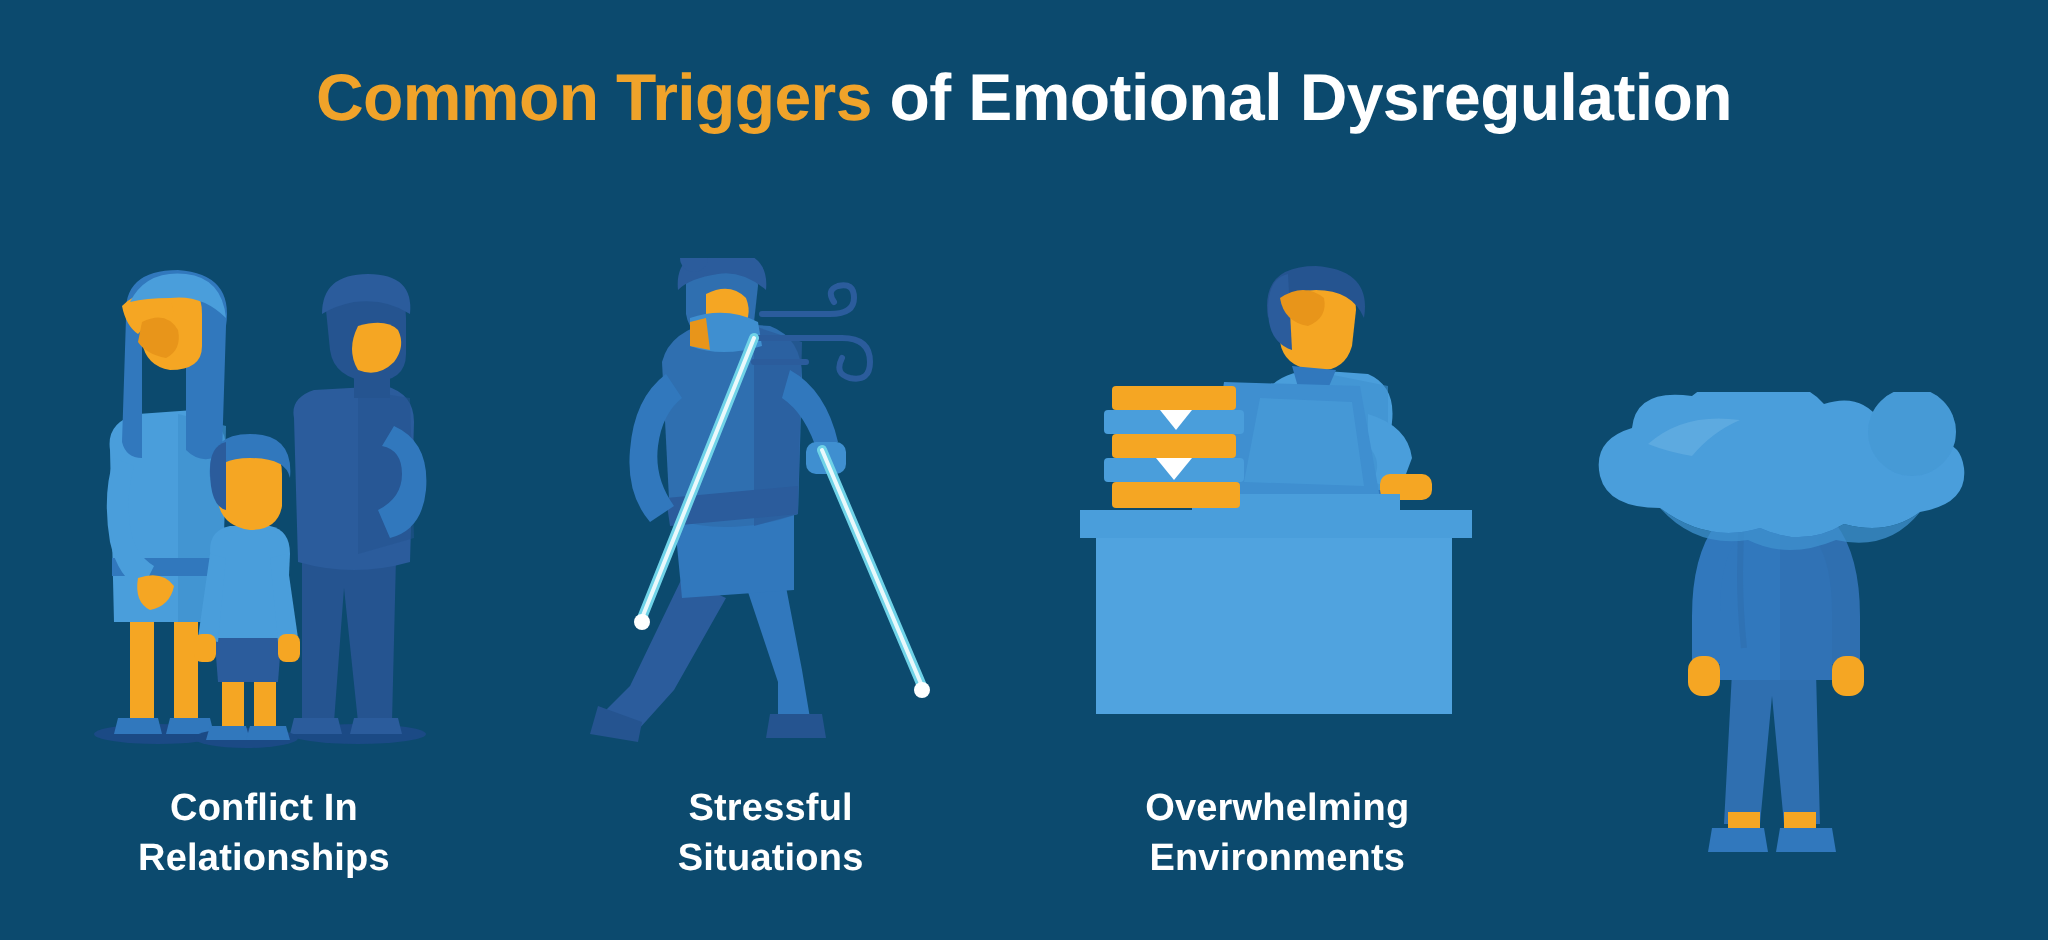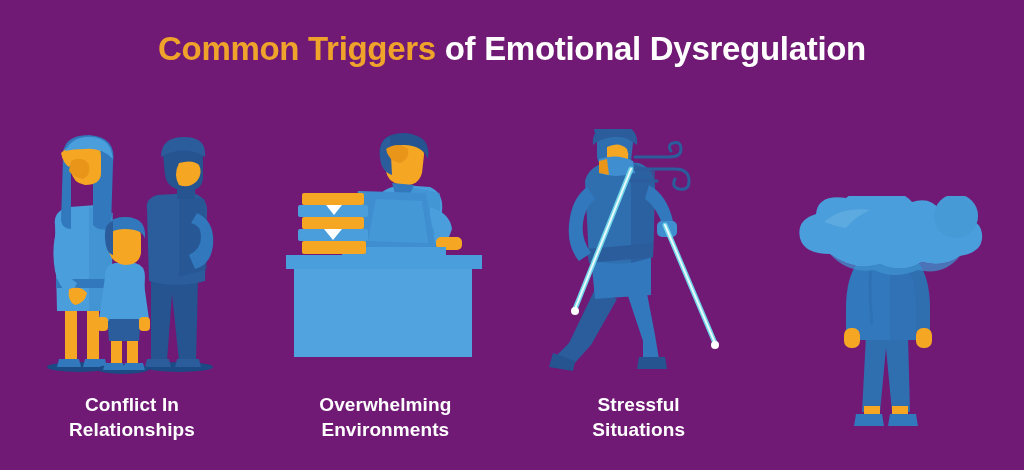--- a/index.html
+++ b/index.html
@@ -9,21 +9,21 @@
   body {
     width: 1024px;
     height: 470px;
     overflow: hidden;
     font-family: "Liberation Sans", sans-serif;
   }
   #infographic {
     position: relative;
     width: 1024px;
     height: 470px;
-    background: #701a75;
+    background: #0c4a6e;
     box-sizing: border-box;
   }
   #title {
     position: absolute;
     top: 30px;
     left: 0;
     width: 1024px;
     text-align: center;
     font-size: 33px;
     font-weight: bold;
@@ -165,20 +165,81 @@
             <path d="M78 106 Q78 94 86 92 L86 126 Q78 124 78 106 Z" fill="#2b5c9c"></path>
           </g>
         </svg>
       </div>
       <div class="card-label">Conflict In
 Relationships</div>
     </div>
 
     <div class="card">
       <div class="art">
+        <svg width="200" height="246" viewBox="0 0 200 246" role="img">
+          <g>
+
+            <path d="M56 160 L30 214 L18 226 L34 236 L52 216 L78 170 Z" fill="#2b5c9c"></path>
+
+            <path d="M14 224 L36 232 L34 242 L10 238 Z" fill="#255490"></path>
+
+            <path d="M86 158 L104 212 L104 230 L120 230 L116 206 L106 154 Z" fill="#3178bd"></path>
+
+            <path d="M100 228 L126 228 L128 240 L98 240 Z" fill="#255490"></path>
+
+            <path d="M52 128 L112 122 L112 166 L56 170 Z" fill="#3178bd"></path>
+
+            <path d="M46 52 Q50 36 72 32 L100 34 Q116 40 116 60 L114 128 Q80 140 50 130 Z" fill="#2f6fb0"></path>
+
+            <path d="M92 34 L116 42 L114 128 L92 134 Z" fill="#2b5c9c" opacity="0.75"></path>
+
+            <path d="M48 120 L114 114 L114 128 L50 134 Z" fill="#2b5c9c"></path>
+
+            <path d="M48 58 Q32 70 30 96 Q28 118 40 132 L52 124 Q42 110 44 94 Q46 78 56 70 Z" fill="#3178bd"></path>
+
+            <path d="M110 56 Q128 66 134 92 L124 98 Q118 78 106 70 Z" fill="#3178bd"></path>
+
+            <rect x="118" y="92" width="20" height="16" rx="5" fill="#3f8fd0"></rect>
+
+            <path d="M58 6 Q58 -4 76 -3 Q94 -2 94 14 L92 32 Q88 44 74 42 Q60 40 58 28 Z" fill="#2f6fb0"></path>
+
+            <path d="M54 16 Q52 -4 76 -4 Q100 -4 98 16 Q86 6 74 8 Q60 10 54 16 Z" fill="#2b5c9c"></path>
+            <circle cx="62" cy="0" r="7" fill="#2b5c9c"></circle>
+
+            <path d="M68 18 Q80 12 88 20 Q92 30 84 38 Q72 40 68 30 Z" fill="#f5a623"></path>
+
+            <path d="M60 30 Q78 24 94 32 L96 44 Q76 50 60 44 Z" fill="#3f8fd0"></path>
+            <path d="M60 32 L68 30 L70 46 L60 44 Z" fill="#e8951a"></path>
+
+            <g fill="none" stroke="#2b5c9c" stroke-width="3" stroke-linecap="round">
+              <path d="M96 28 L130 28 Q142 28 142 20 Q142 12 134 14 Q128 16 132 22"></path>
+              <path d="M94 40 L136 40 Q150 40 150 52 Q150 62 140 60 Q132 58 136 50"></path>
+              <path d="M92 52 L118 52"></path>
+            </g>
+
+            <g>
+              <path d="M126 96 L176 214" stroke="#6fd3e8" stroke-width="5" stroke-linecap="round" fill="none"></path>
+              <path d="M126 96 L176 214" stroke="#ffffff" stroke-width="2" stroke-linecap="round" fill="none" opacity="0.85"></path>
+              <circle cx="176" cy="216" r="4" fill="#ffffff"></circle>
+            </g>
+
+            <g>
+              <path d="M92 40 L36 180" stroke="#6fd3e8" stroke-width="5" stroke-linecap="round" fill="none"></path>
+              <path d="M92 40 L36 180" stroke="#ffffff" stroke-width="2" stroke-linecap="round" fill="none" opacity="0.85"></path>
+              <circle cx="36" cy="182" r="4" fill="#ffffff"></circle>
+            </g>
+          </g>
+        </svg>
+      </div>
+      <div class="card-label">Stressful
+Situations</div>
+    </div>
+
+    <div class="card">
+      <div class="art">
         <svg width="210" height="246" viewBox="0 0 210 246" role="img">
 
           <g>
 
             <path d="M96 150 L92 212 L106 214 L114 158 Z" fill="#3178bd"></path>
             <path d="M124 150 L130 212 L144 210 L136 156 Z" fill="#3f8fd0"></path>
 
             <path d="M84 210 L108 208 L110 218 L84 220 Z" fill="#2b5c9c"></path>
             <path d="M126 208 L150 210 L150 220 L126 218 Z" fill="#2b5c9c"></path>
 
@@ -223,81 +284,20 @@
             <polygon points="46,76 62,76 54,86" fill="#ffffff"></polygon>
             <rect x="22" y="88" width="62" height="12" rx="2" fill="#f5a623"></rect>
             <rect x="18" y="100" width="70" height="12" rx="2" fill="#4a9edb"></rect>
             <polygon points="44,100 62,100 53,111" fill="#ffffff"></polygon>
             <rect x="22" y="112" width="64" height="13" rx="2" fill="#f5a623"></rect>
           </g>
         </svg>
       </div>
       <div class="card-label">Overwhelming
 Environments</div>
-    </div>
-
-    <div class="card">
-      <div class="art">
-        <svg width="200" height="246" viewBox="0 0 200 246" role="img">
-          <g>
-
-            <path d="M56 160 L30 214 L18 226 L34 236 L52 216 L78 170 Z" fill="#2b5c9c"></path>
-
-            <path d="M14 224 L36 232 L34 242 L10 238 Z" fill="#255490"></path>
-
-            <path d="M86 158 L104 212 L104 230 L120 230 L116 206 L106 154 Z" fill="#3178bd"></path>
-
-            <path d="M100 228 L126 228 L128 240 L98 240 Z" fill="#255490"></path>
-
-            <path d="M52 128 L112 122 L112 166 L56 170 Z" fill="#3178bd"></path>
-
-            <path d="M46 52 Q50 36 72 32 L100 34 Q116 40 116 60 L114 128 Q80 140 50 130 Z" fill="#2f6fb0"></path>
-
-            <path d="M92 34 L116 42 L114 128 L92 134 Z" fill="#2b5c9c" opacity="0.75"></path>
-
-            <path d="M48 120 L114 114 L114 128 L50 134 Z" fill="#2b5c9c"></path>
-
-            <path d="M48 58 Q32 70 30 96 Q28 118 40 132 L52 124 Q42 110 44 94 Q46 78 56 70 Z" fill="#3178bd"></path>
-
-            <path d="M110 56 Q128 66 134 92 L124 98 Q118 78 106 70 Z" fill="#3178bd"></path>
-
-            <rect x="118" y="92" width="20" height="16" rx="5" fill="#3f8fd0"></rect>
-
-            <path d="M58 6 Q58 -4 76 -3 Q94 -2 94 14 L92 32 Q88 44 74 42 Q60 40 58 28 Z" fill="#2f6fb0"></path>
-
-            <path d="M54 16 Q52 -4 76 -4 Q100 -4 98 16 Q86 6 74 8 Q60 10 54 16 Z" fill="#2b5c9c"></path>
-            <circle cx="62" cy="0" r="7" fill="#2b5c9c"></circle>
-
-            <path d="M68 18 Q80 12 88 20 Q92 30 84 38 Q72 40 68 30 Z" fill="#f5a623"></path>
-
-            <path d="M60 30 Q78 24 94 32 L96 44 Q76 50 60 44 Z" fill="#3f8fd0"></path>
-            <path d="M60 32 L68 30 L70 46 L60 44 Z" fill="#e8951a"></path>
-
-            <g fill="none" stroke="#2b5c9c" stroke-width="3" stroke-linecap="round">
-              <path d="M96 28 L130 28 Q142 28 142 20 Q142 12 134 14 Q128 16 132 22"></path>
-              <path d="M94 40 L136 40 Q150 40 150 52 Q150 62 140 60 Q132 58 136 50"></path>
-              <path d="M92 52 L118 52"></path>
-            </g>
-
-            <g>
-              <path d="M126 96 L176 214" stroke="#6fd3e8" stroke-width="5" stroke-linecap="round" fill="none"></path>
-              <path d="M126 96 L176 214" stroke="#ffffff" stroke-width="2" stroke-linecap="round" fill="none" opacity="0.85"></path>
-              <circle cx="176" cy="216" r="4" fill="#ffffff"></circle>
-            </g>
-
-            <g>
-              <path d="M92 40 L36 180" stroke="#6fd3e8" stroke-width="5" stroke-linecap="round" fill="none"></path>
-              <path d="M92 40 L36 180" stroke="#ffffff" stroke-width="2" stroke-linecap="round" fill="none" opacity="0.85"></path>
-              <circle cx="36" cy="182" r="4" fill="#ffffff"></circle>
-            </g>
-          </g>
-        </svg>
-      </div>
-      <div class="card-label">Stressful
-Situations</div>
     </div>
 
     <div class="card">
       <div class="art">
         <svg width="215" height="246" viewBox="0 0 215 246" role="img">
           <g>
 
             <path d="M82 140 L78 216 L96 216 L102 152 L108 216 L126 216 L124 140 Z" fill="#2f6fb0"></path>
 
             <rect x="80" y="210" width="16" height="12" fill="#f5a623"></rect>

